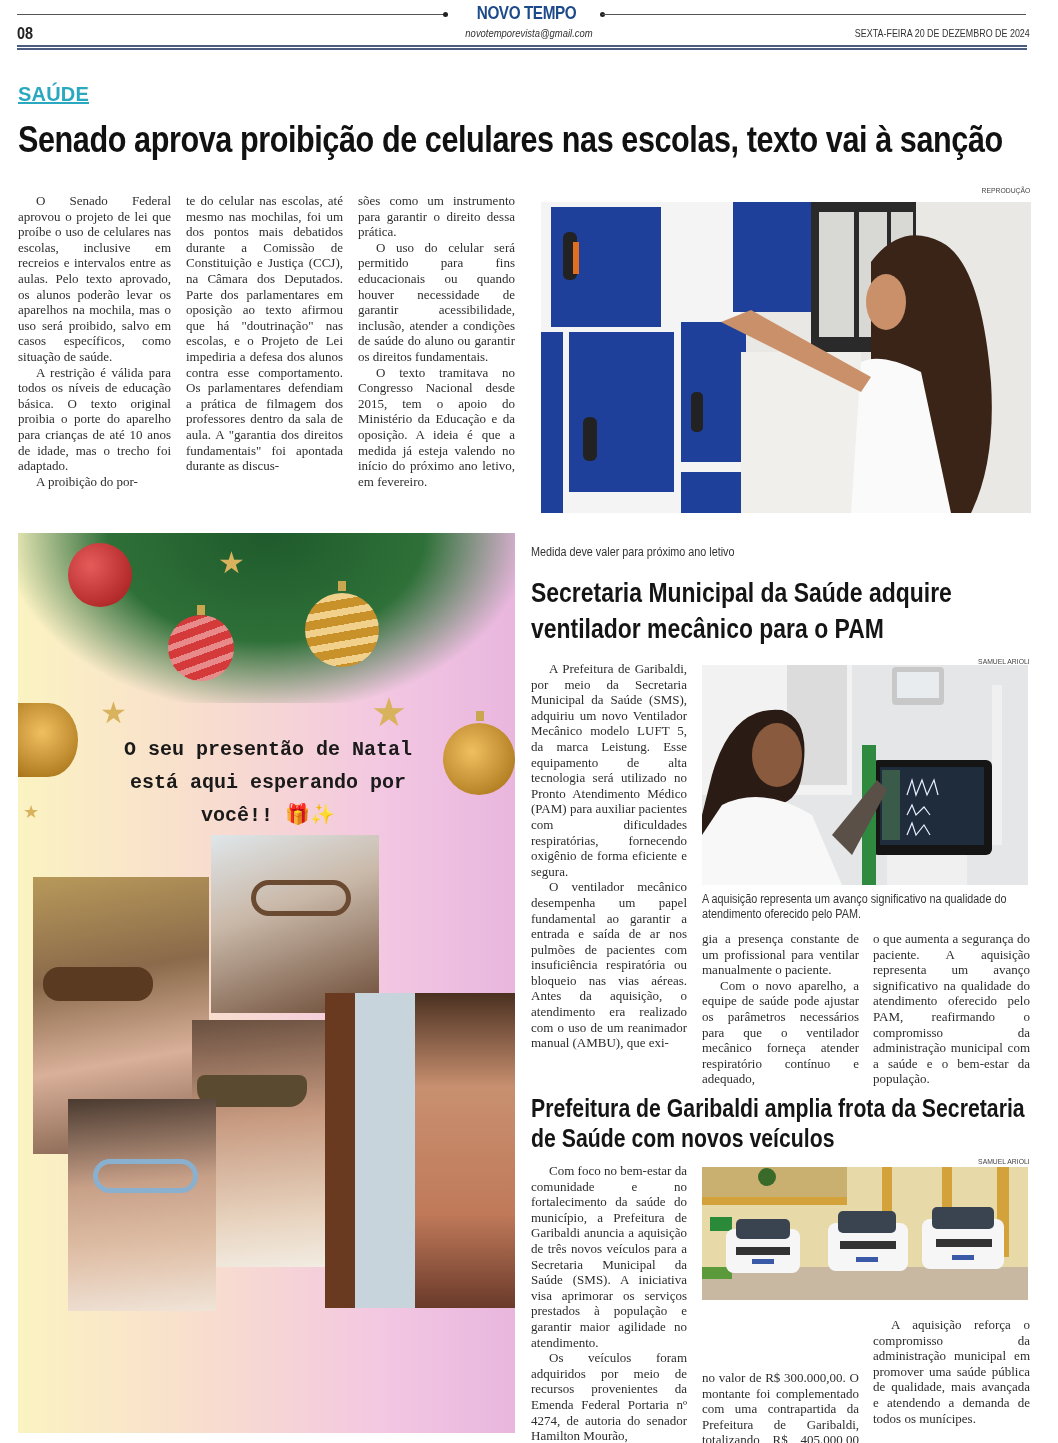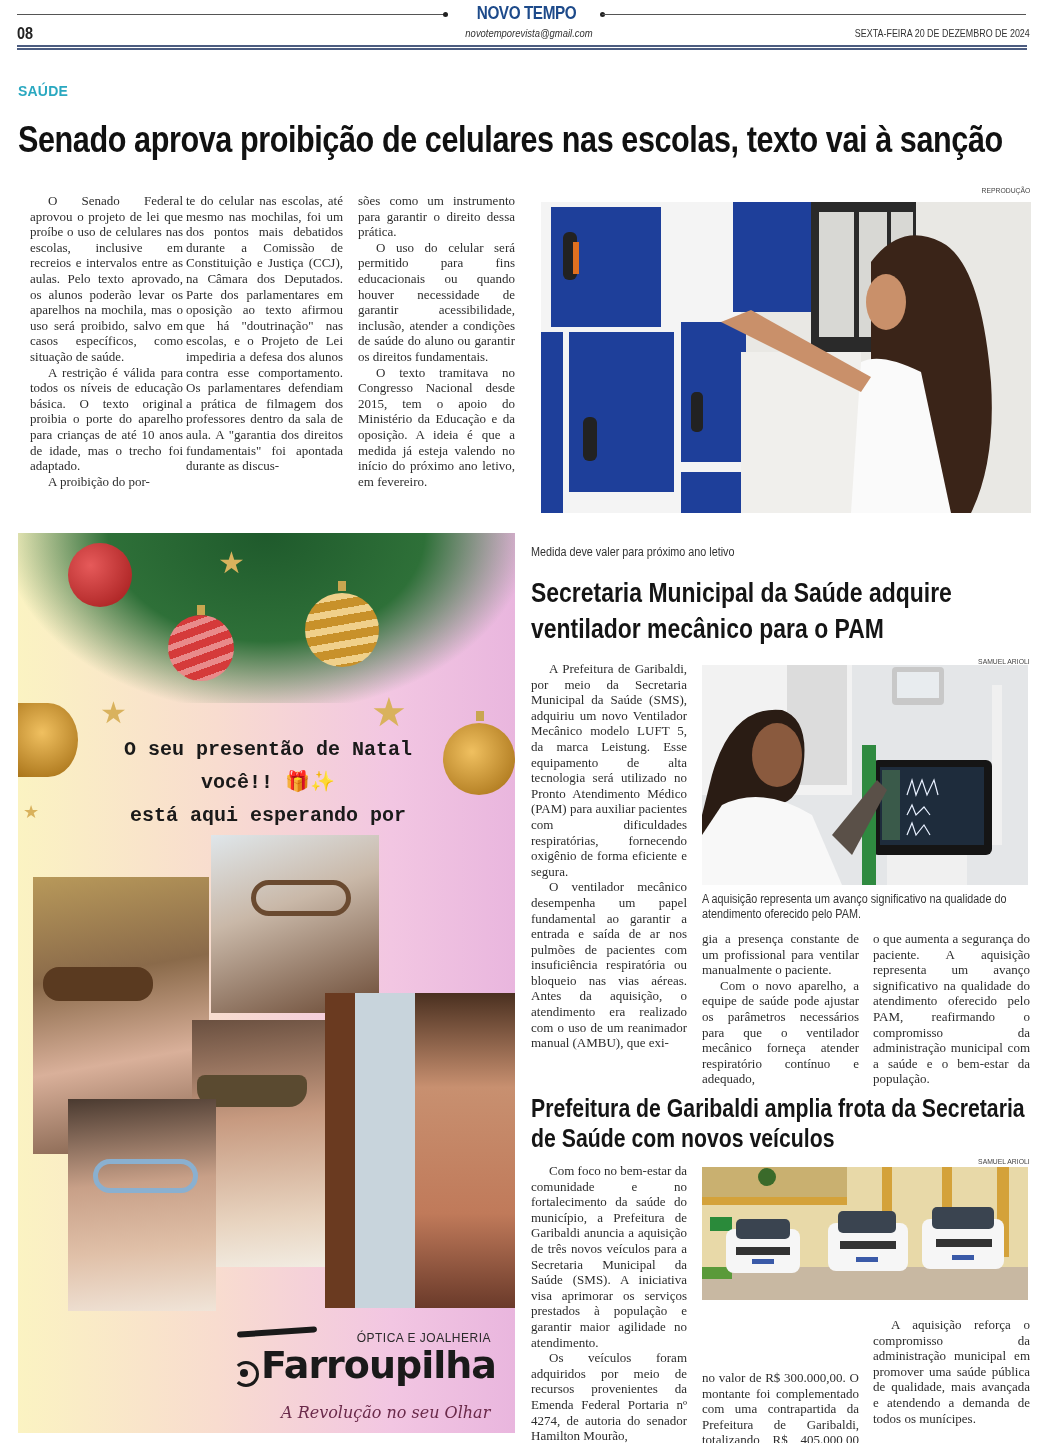--- a/index.html
+++ b/index.html
@@ -22,21 +22,21 @@
     transform: scaleX(0.9); }
   .mast-page { position: absolute; left: 17px; top: 24px; font-family: "Liberation Sans", sans-serif;
     font-weight: bold; font-size: 17px; color: #222; transform: scaleX(0.85); transform-origin: left; }
   .mast-date { position: absolute; right: 28px; top: 27px; font-family: "Liberation Sans", sans-serif;
     font-size: 10.5px; color: #333; transform: scaleX(0.85); transform-origin: right; }
   .mast-rule { position: absolute; left: 17px; top: 45px; width: 1010px; height: 5px;
     border-top: 2px solid #4c5c80; border-bottom: 2px solid #4c5c80; }
 
   
   .section-label { position: absolute; left: 18px; top: 83px; font-family: "Liberation Sans", sans-serif;
-    font-weight: bold; font-size: 14px; color: #2aa8c0; letter-spacing: 0.2px; }
+    font-weight: bold; font-size: 20px; color: #2aa8c0; letter-spacing: 0.2px; text-decoration: underline; }
   .headline-main { position: absolute; left: 18px; top: 119px; width: 1010px;
     font-family: "Liberation Sans", sans-serif; font-weight: bold; font-size: 36px; color: #111;
     letter-spacing: -0.5px; transform: scaleX(0.85); transform-origin: left; white-space: nowrap; }
 
   
   .col { position: absolute; font-family: "Liberation Serif", serif; font-size: 13px; line-height: 15.6px;
     color: #2d2d2d; text-align: justify; hyphens: manual; }
   .col p { text-indent: 18px; }
   .col p.cont { text-indent: 0; }
 
@@ -87,21 +87,21 @@
   <div class="mast-line right"></div>
   <div class="mast-page">08</div>
   <div class="mast-email">novotemporevista@gmail.com</div>
   <div class="mast-date">SEXTA-FEIRA 20 DE DEZEMBRO DE 2024</div>
   <div class="mast-rule"></div>
 </header>
 
 <div class="section-label">SAÚDE</div>
 <h1 class="headline-main">Senado aprova proibição de celulares nas escolas, texto vai à sanção</h1>
 
-<div class="col" style="left:18px; top:193px; width:153px;margin-left:12px;">
+<div class="col" style="left:18px; top:193px; width:153px;">
   <p>O Senado Federal aprovou o projeto de lei que proíbe o uso de celulares nas escolas, inclusive em recreios e intervalos entre as aulas. Pelo texto aprovado, os alunos poderão levar os aparelhos na mochila, mas o uso será proibido, salvo em casos específicos, como situação de saúde.</p>
   <p>A restrição é válida para todos os níveis de educação básica. O texto original proibia o porte do aparelho para crianças de até 10 anos de idade, mas o trecho foi adaptado.</p>
   <p>A proibição do por-</p>
 </div>
 <div class="col" style="left:186px; top:193px; width:157px;">
   <p class="cont">te do celular nas escolas, até mesmo nas mochilas, foi um dos pontos mais debatidos durante a Comissão de Constituição e Justiça (CCJ), na Câmara dos Deputados. Parte dos parlamentares em oposição ao texto afirmou que há "doutrinação" nas escolas, e o Projeto de Lei impediria a defesa dos alunos contra esse comportamento. Os parlamentares defendiam a prática de filmagem dos professores dentro da sala de aula. A "garantia dos direitos fundamentais" foi apontada durante as discus-</p>
 </div>
 <div class="col" style="left:358px; top:193px; width:157px;">
   <p class="cont">sões como um instrumento para garantir o direito dessa prática.</p>
   <p>O uso do celular será permitido para fins educacionais ou quando houver necessidade de garantir acessibilidade, inclusão, atender a condições de saúde do aluno ou garantir os direitos fundamentais.</p>
@@ -145,47 +145,40 @@
   <div class="ornament" style="left:0px; top:170px; width:60px; height:74px; background: radial-gradient(circle at 40% 40%, #f0c060, #a06a10); border-radius:0 50% 50% 0;"></div>
   <div class="ornament" style="left:425px; top:190px; width:72px; height:72px; background: radial-gradient(circle at 40% 40%, #f0c060, #a06a10);"></div>
   <div class="cap" style="left:458px; top:178px;"></div>
   <div class="star" style="left:200px; top:15px;">★</div>
   <div class="star" style="left:82px; top:165px;">★</div>
   <div class="star" style="left:353px; top:160px; font-size:40px;">★</div>
   <div class="star" style="left:5px; top:270px; font-size:18px;">★</div>
 
   <div class="ad-text">
     <div>O seu presentão de Natal</div>
+    <div>está aqui esperando por</div>
     <div>você!! 🎁✨</div>
-    <div>está aqui esperando por</div>
   </div>
 
   <div class="ad-photo" style="left:193px; top:302px; width:168px; height:178px; background: linear-gradient(160deg, #dfe6ea 0%, #c9b8a8 40%, #6b4a35 100%);">
     <div style="position:absolute; left:40px; top:45px; width:100px; height:36px; border:5px solid #6a4a30; border-radius:20px;"></div>
   </div>
   <div class="ad-photo" style="left:15px; top:344px; width:176px; height:277px; background: linear-gradient(170deg, #b8995a 0%, #8a6a4a 35%, #d9b09a 65%, #7a5a45 100%);">
     <div style="position:absolute; left:10px; top:90px; width:110px; height:34px; background:#5a3a20; border-radius:16px;"></div>
   </div>
   <div class="ad-photo" style="left:174px; top:487px; width:134px; height:247px; background: linear-gradient(175deg, #6a5040 0%, #c79a80 40%, #e8d4c0 80%, #f2ece2 100%);">
     <div style="position:absolute; left:5px; top:55px; width:110px; height:32px; background:#5a4a30; border-radius:8px 8px 18px 18px;"></div>
   </div>
   <div class="ad-photo" style="left:307px; top:460px; width:190px; height:315px; background: linear-gradient(90deg, #6a3a20 0 16%, #c8d4dc 16% 60%, #b88a6a 60% 100%);">
     <div style="position:absolute; left:90px; top:0; width:100px; height:315px; background: linear-gradient(180deg, #4a3020 0%, #c89070 30%, #c07a5a 70%, #6a3a2a 100%);"></div>
   </div>
   <div class="ad-photo" style="left:50px; top:566px; width:148px; height:212px; background: linear-gradient(175deg, #4a3a30 0%, #c8a088 40%, #e0c0a8 70%, #f0e4d8 100%);">
     <div style="position:absolute; left:25px; top:60px; width:105px; height:34px; border:5px solid #8ab0d0; border-radius:18px;"></div>
   </div>
 
-  <div class="ad-brand">
-    <div class="brand-swoosh"></div>
-    <div class="brand-eye"></div>
-    <div class="brand-sub">ÓPTICA E JOALHERIA</div>
-    <div class="brand-name"><span>F</span><span>arroupilha</span></div>
-    <div class="brand-slogan">A Revolução no seu Olhar</div>
-  </div>
 </div>
 
 <div class="caption" style="left:531px; top:545px; width:500px;">Medida deve valer para próximo ano letivo</div>
 
 <div class="headline-sub" style="left:531px; top:575px;">
   <div>Secretaria Municipal da Saúde adquire</div>
   <div>ventilador mecânico para o PAM</div>
 </div>
 
 <div class="col" style="left:531px; top:661px; width:156px;">

